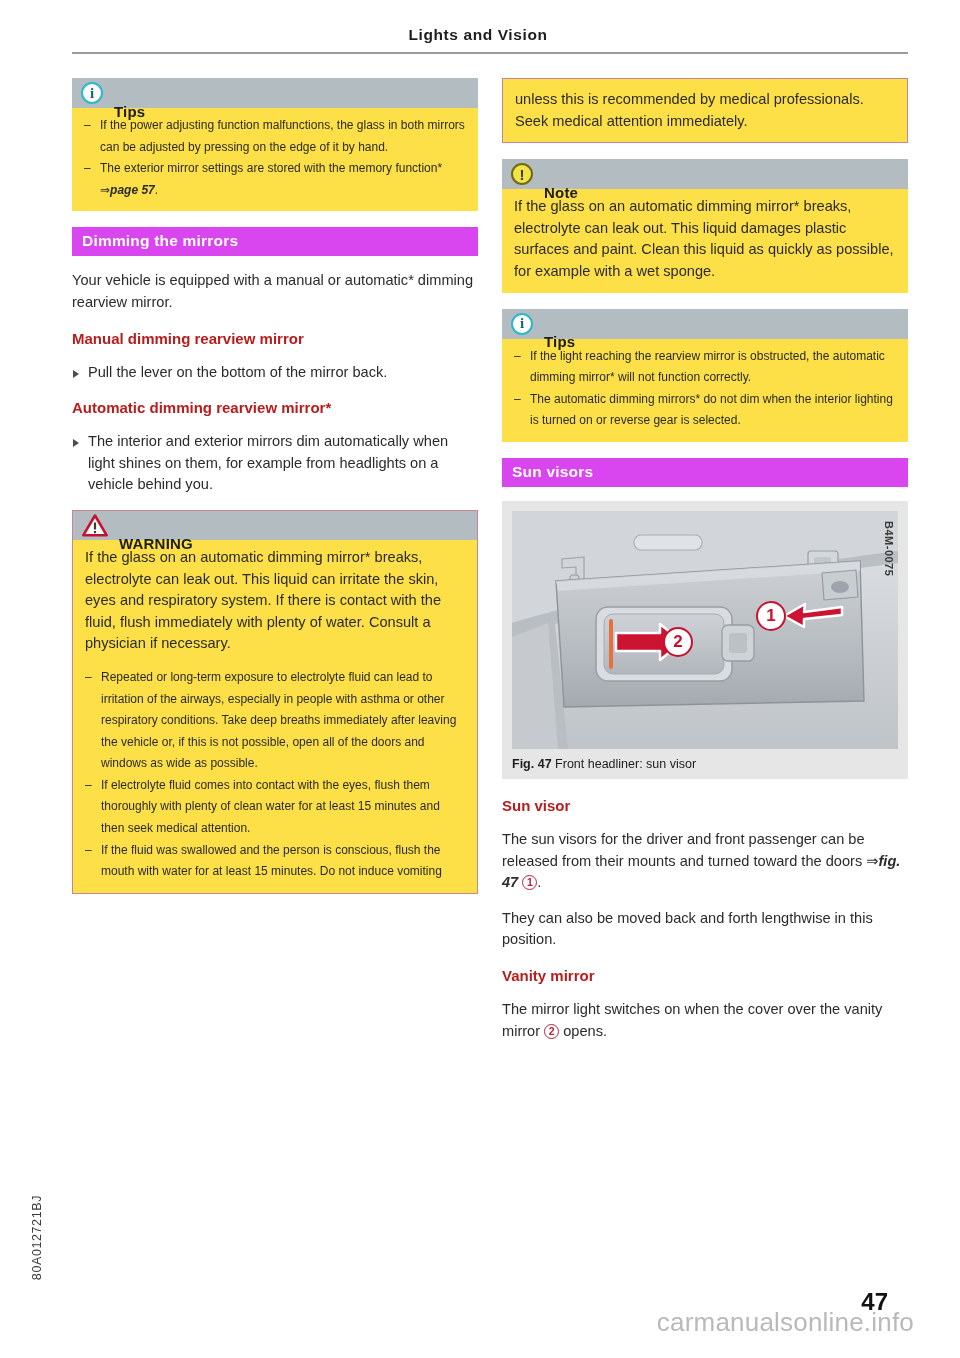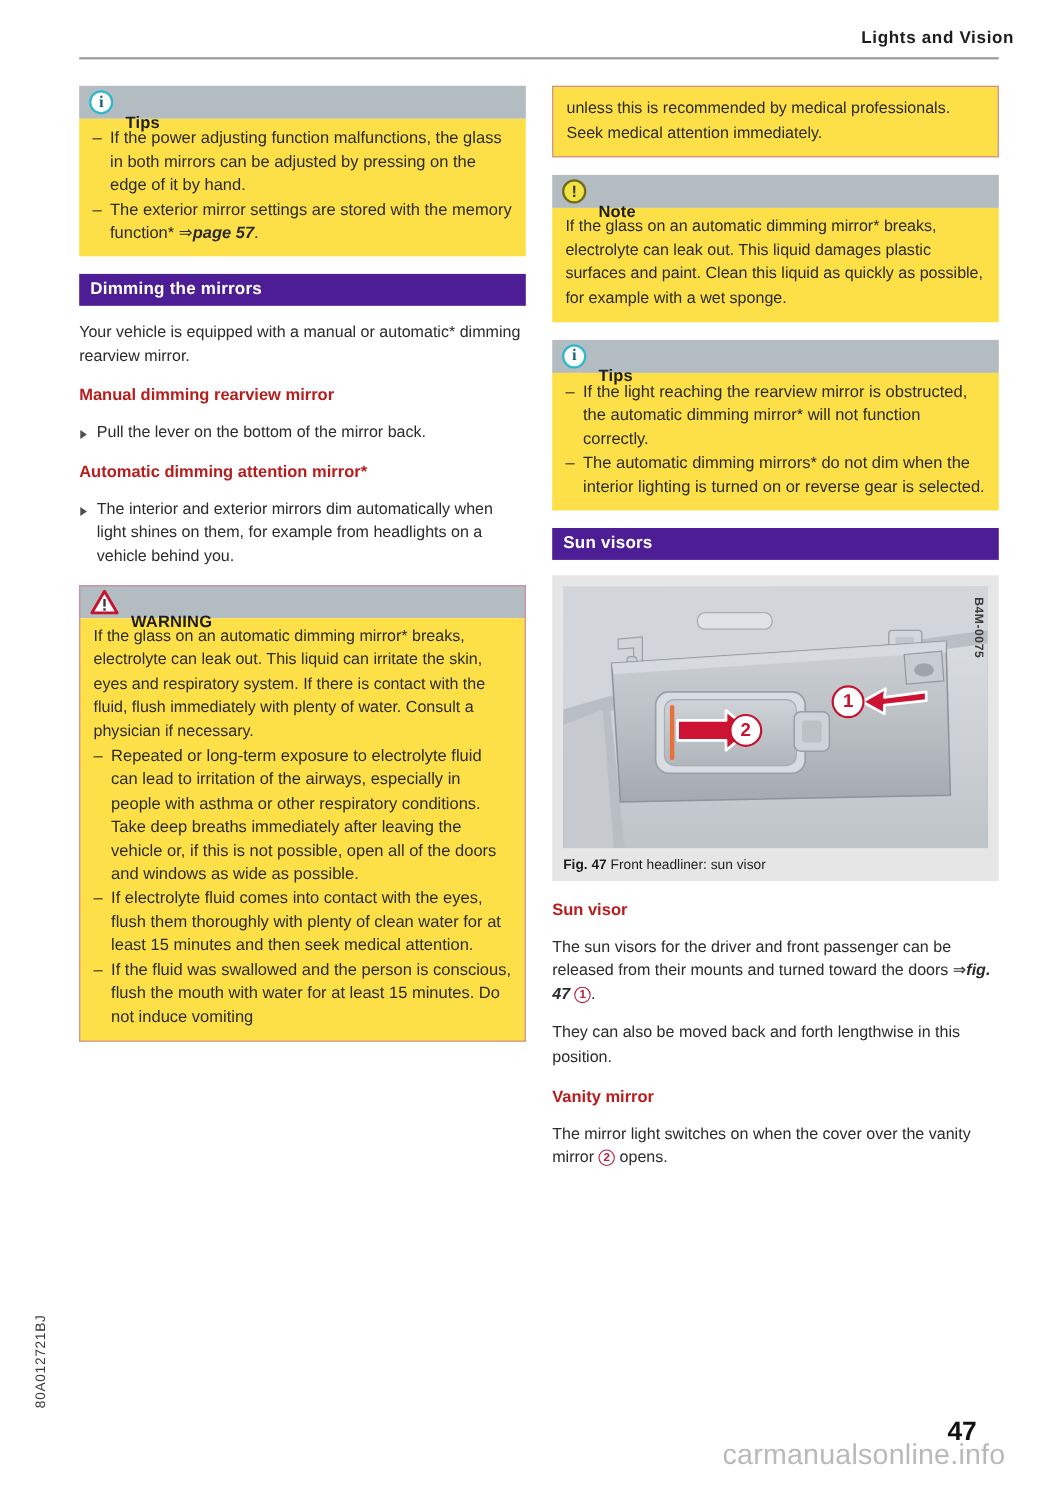--- a/index.html
+++ b/index.html
@@ -11,22 +11,22 @@
     width: 960px; height: 1358px;
     position: relative;
     font-family: "Liberation Sans", sans-serif;
     color: #2b2b2b;
     overflow: hidden;
   }
 
   
   .page-header {
     position: absolute;
-    left: 86px; top: 26px; width: 836px;
-    text-align: right;
+    left: 60px; top: 26px; width: 836px;
+    text-align: center;
   }
   .page-header .title {
     font-size: 15.5px;
     font-weight: bold;
     letter-spacing: 0.6px;
     color: #1d1d1d;
   }
   .header-rule {
     position: absolute;
     left: 72px; top: 52px; width: 836px;
@@ -121,35 +121,35 @@
 
   h3.sub {
     margin: 0 0 13px 0;
     font-size: 15px;
     font-weight: bold;
     color: #b91c1c;
     line-height: 21px;
   }
 
   .sec-head {
-    background: #4c1d95;
+    background: #d946ef;
     color: #ffffff;
     font-size: 15.5px;
     font-weight: bold;
     padding: 5px 10px 6px 10px;
     margin: 8px 0 14px 0;
     letter-spacing: 0.2px;
   }
 
   
   ul.dash { list-style: none; margin: 0; padding: 0; }
   ul.dash li {
     position: relative;
     padding-left: 16px;
-    font-size: 15px;
+    font-size: 12px;
     line-height: 21.6px;
     margin-bottom: 0;
   }
   ul.dash li::before {
     content: "\2013";
     position: absolute;
     left: 0; top: 0;
   }
 
   
@@ -281,40 +281,40 @@
   <div class="sec-head">Dimming the mirrors</div>
 
   <p class="t">Your vehicle is equipped with a manual or automatic* dimming rearview mirror.</p>
 
   <h3 class="sub">Manual dimming rearview mirror</h3>
 
   <ul class="tri">
     <li>Pull the lever on the bottom of the mirror back.</li>
   </ul>
 
-  <h3 class="sub">Automatic dimming attention mirror*</h3>
+  <h3 class="sub">Automatic dimming rearview mirror*</h3>
 
   <ul class="tri">
     <li>The interior and exterior mirrors dim automatically when light shines on them, for example from headlights on a vehicle behind you.</li>
   </ul>
 
   <div class="box warn">
     <div class="box-head">
       <span class="icon-warn">
         <svg width="26" height="23" viewBox="0 0 26 23">
           <path d="M13 1.5 L24.6 21.2 L1.4 21.2 Z" fill="#ffffff" stroke="#c4122f" stroke-width="2.6" stroke-linejoin="round"></path>
           <rect x="11.9" y="8.5" width="2.2" height="7" fill="#3a3a3a"></rect>
           <rect x="11.9" y="17" width="2.2" height="2.2" fill="#3a3a3a"></rect>
         </svg>
       </span>
       <span class="label">WARNING</span>
     </div>
     <div class="box-body">
       <p class="t">If the glass on an automatic dimming mirror* breaks, electrolyte can leak out. This liquid can irritate the skin, eyes and respiratory system. If there is contact with the fluid, flush immediately with plenty of water. Consult a physician if necessary.</p>
-      <ul class="dash" style="margin-top:0;">
+      <ul class="dash" style="margin-top:12px;">
         <li>Repeated or long-term exposure to electrolyte fluid can lead to irritation of the airways, especially in people with asthma or other respiratory conditions. Take deep breaths immediately after leaving the vehicle or, if this is not possible, open all of the doors and windows as wide as possible.</li>
         <li>If electrolyte fluid comes into contact with the eyes, flush them thoroughly with plenty of clean water for at least 15 minutes and then seek medical attention.</li>
         <li>If the fluid was swallowed and the person is conscious, flush the mouth with water for at least 15 minutes. Do not induce vomiting</li>
       </ul>
     </div>
   </div>
 
 </div>
 
 <div class="col col-right">

